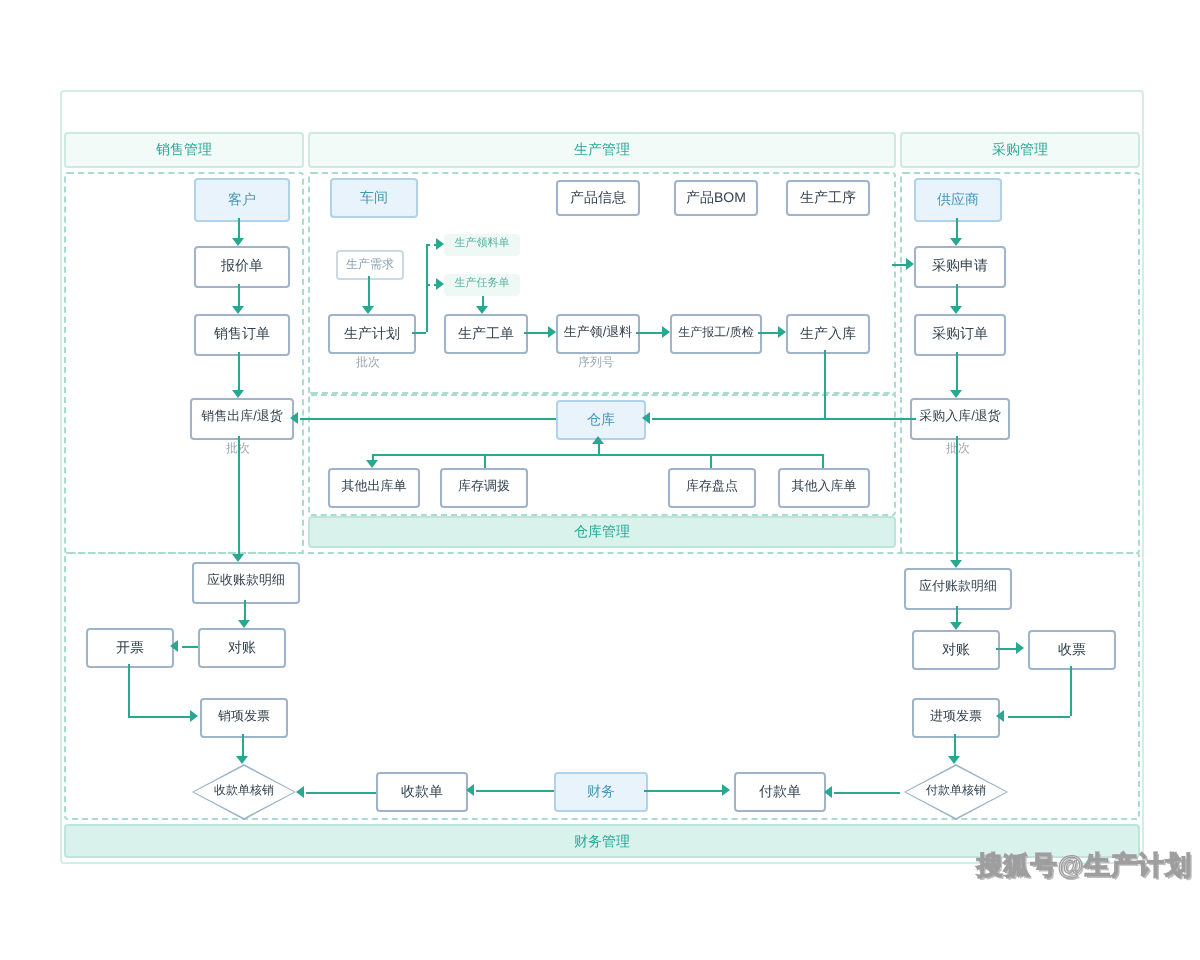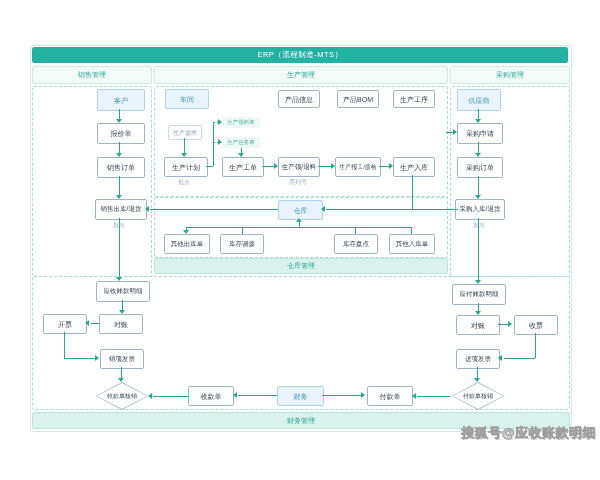--- a/index.html
+++ b/index.html
@@ -45,21 +45,20 @@
          font-family:"DejaVu Sans Mono","Liberation Mono",monospace;font-size:16px;color:#22364a;}
   .wm-sohu{position:absolute;right:4px;top:424px;font-size:13px;font-weight:bold;color:#e2e2e2;
          -webkit-text-stroke:.6px #9e9e9e;text-shadow:1px 1px 0 #bdbdbd;letter-spacing:.5px;}
 </style>
 </head>
 <body>
 
 <div class="stage">
   <div class="chart"></div>
 
-  <div class="title-bar">ERP（流程制造-MTS）</div>
 
   <div class="hdr" style="left:32px;top:66px;width:118px;height:16px;">销售管理</div>
   <div class="hdr" style="left:154px;top:66px;width:292px;height:16px;">生产管理</div>
   <div class="hdr" style="left:450px;top:66px;width:118px;height:16px;">采购管理</div>
 
   <div class="sect" style="left:32px;top:86px;width:118px;height:189px;"></div>
   <div class="sect" style="left:154px;top:86px;width:292px;height:110px;"></div>
   <div class="sect" style="left:154px;top:196px;width:292px;height:60px;"></div>
   <div class="sect" style="left:450px;top:86px;width:118px;height:189px;"></div>
   <div class="sect" style="left:32px;top:276px;width:536px;height:132px;"></div>
@@ -198,14 +197,14 @@
   <div class="vl" style="left:478px;top:303px;height:10px;"></div>
   <div class="ar down" style="left:475px;top:311px;"></div>
   <div class="hl" style="left:498px;top:324px;width:10px;"></div>
   <div class="ar right" style="left:508px;top:321px;"></div>
   <div class="vl" style="left:535px;top:333px;height:25px;"></div>
   <div class="hl" style="left:504px;top:358px;width:31px;"></div>
   <div class="ar left" style="left:498px;top:355px;"></div>
   <div class="vl" style="left:477px;top:367px;height:12px;"></div>
   <div class="ar down" style="left:474px;top:378px;"></div>
 
-  <div class="wm-sohu">搜狐号@应收账款明细</div>
+  <div class="wm-sohu">搜狐号@生产计划</div>
 </div>
 
 </body></html>

